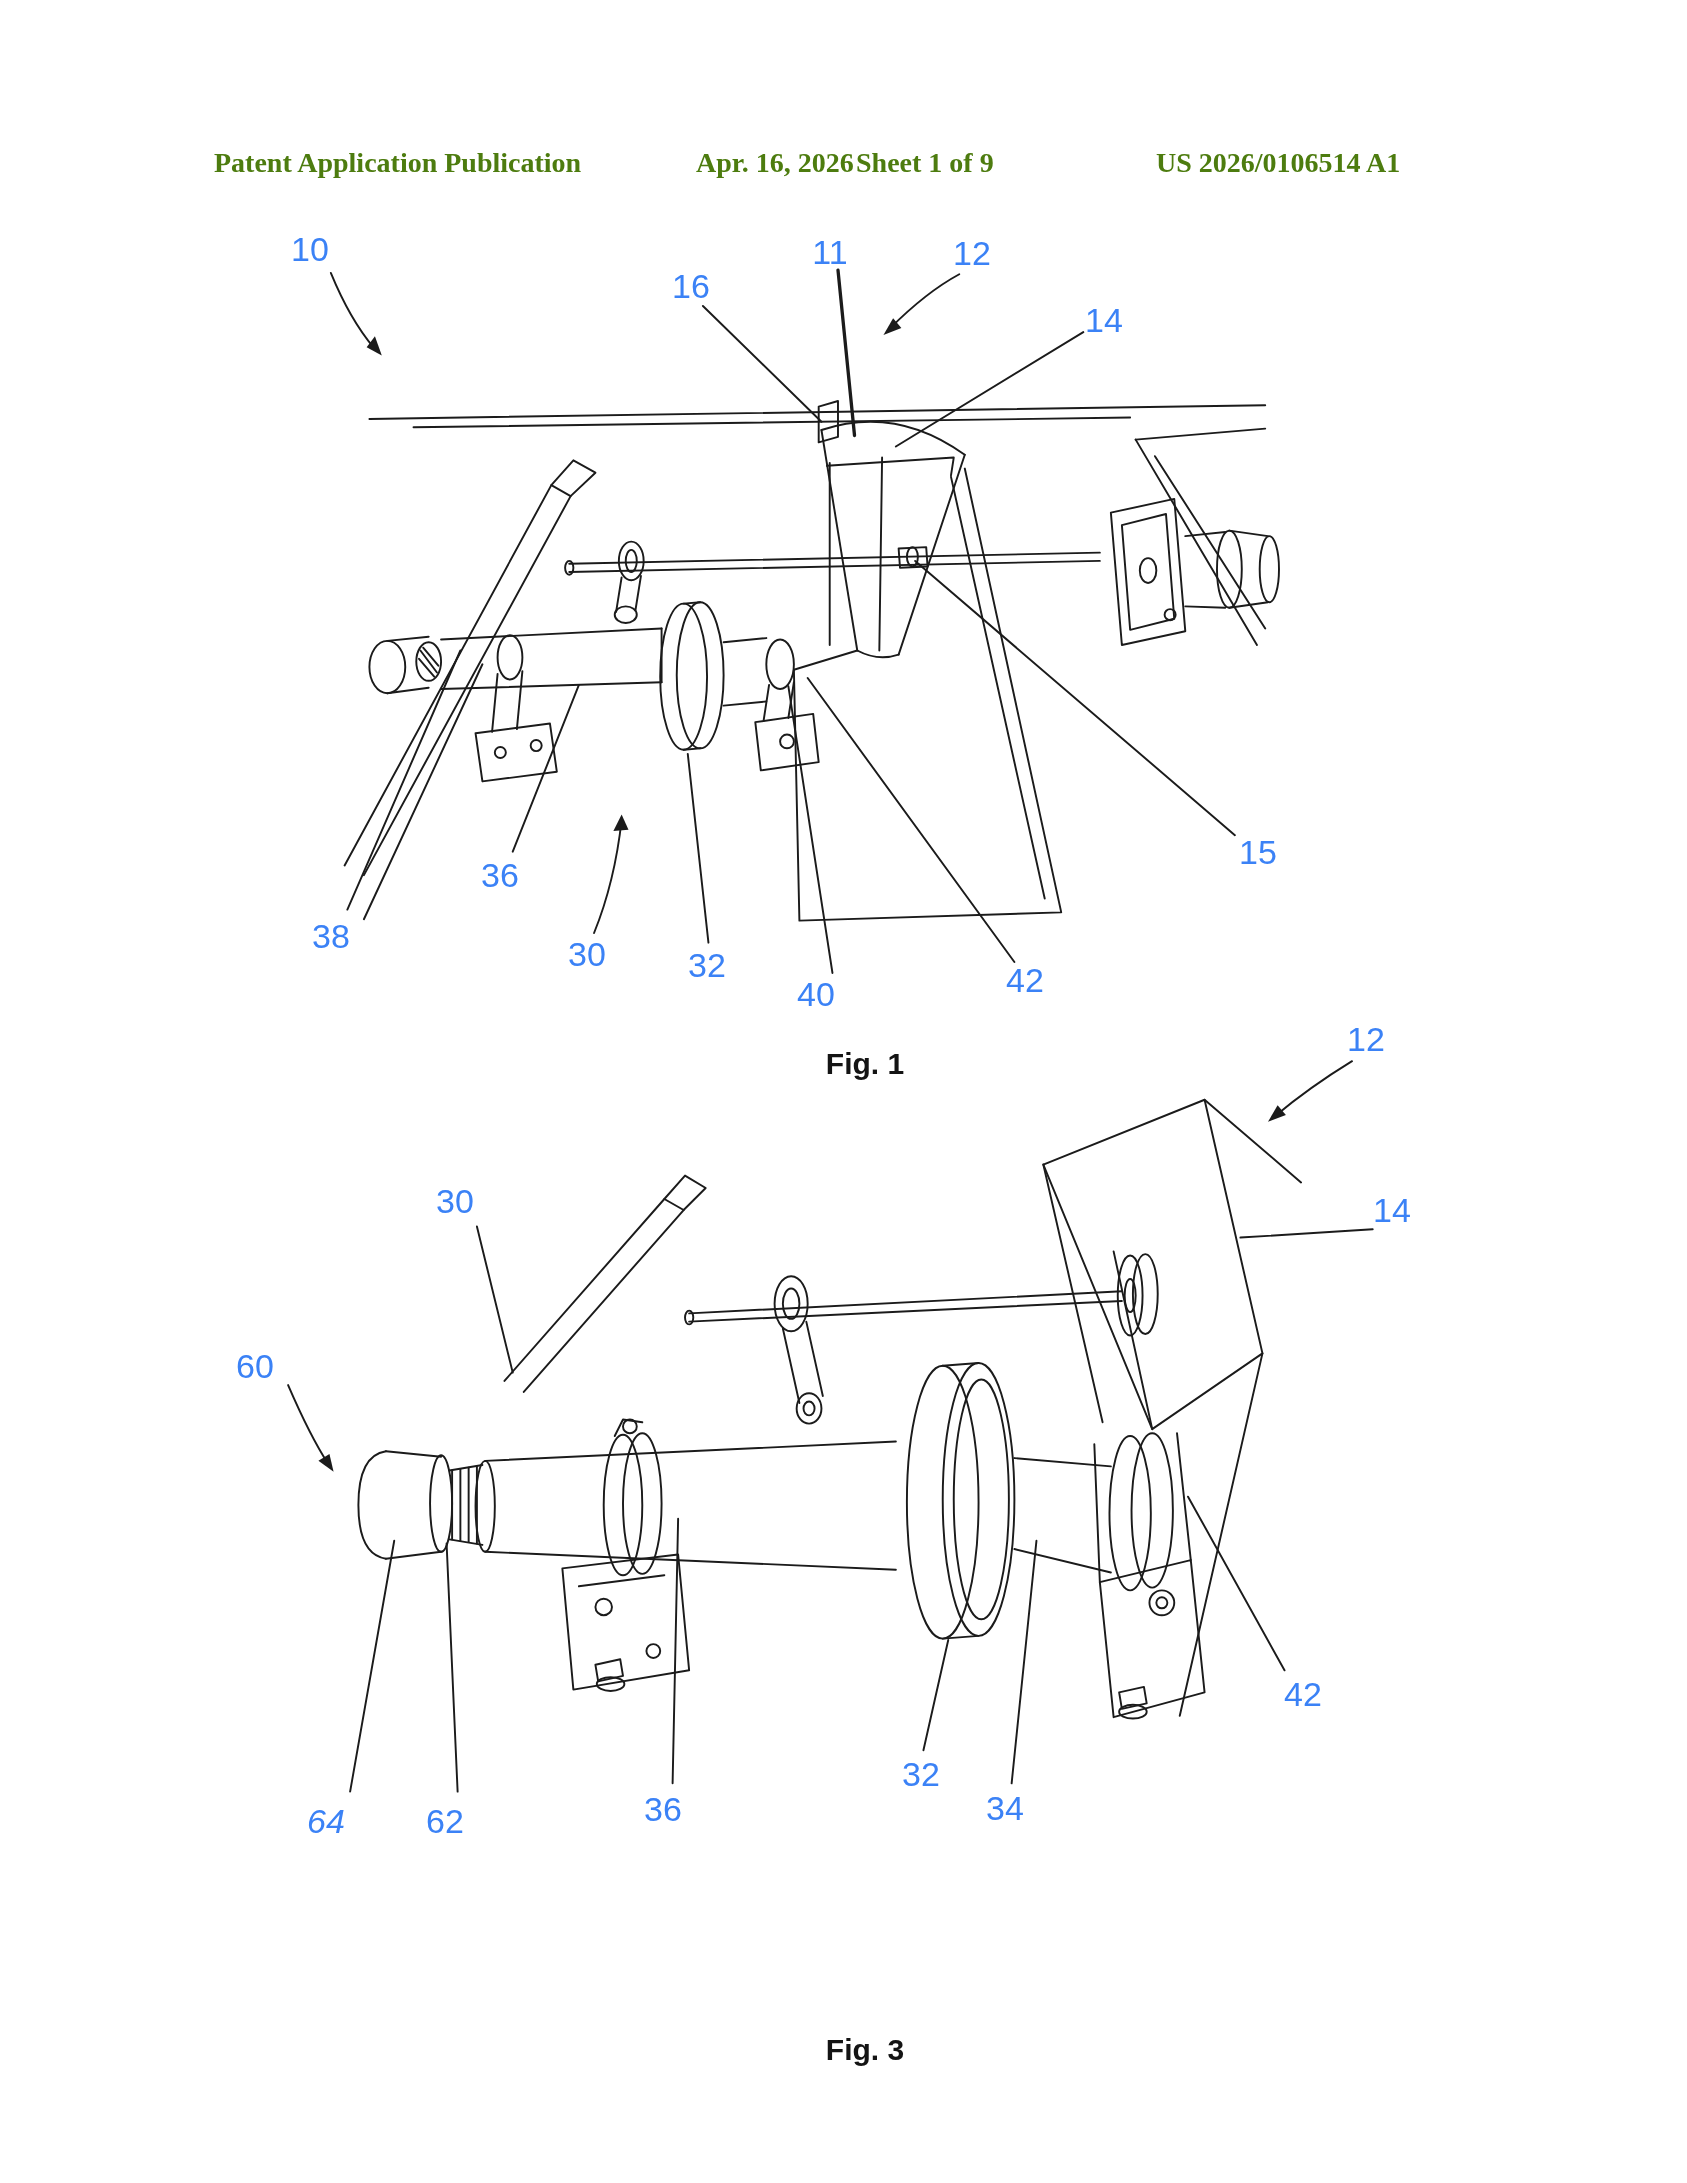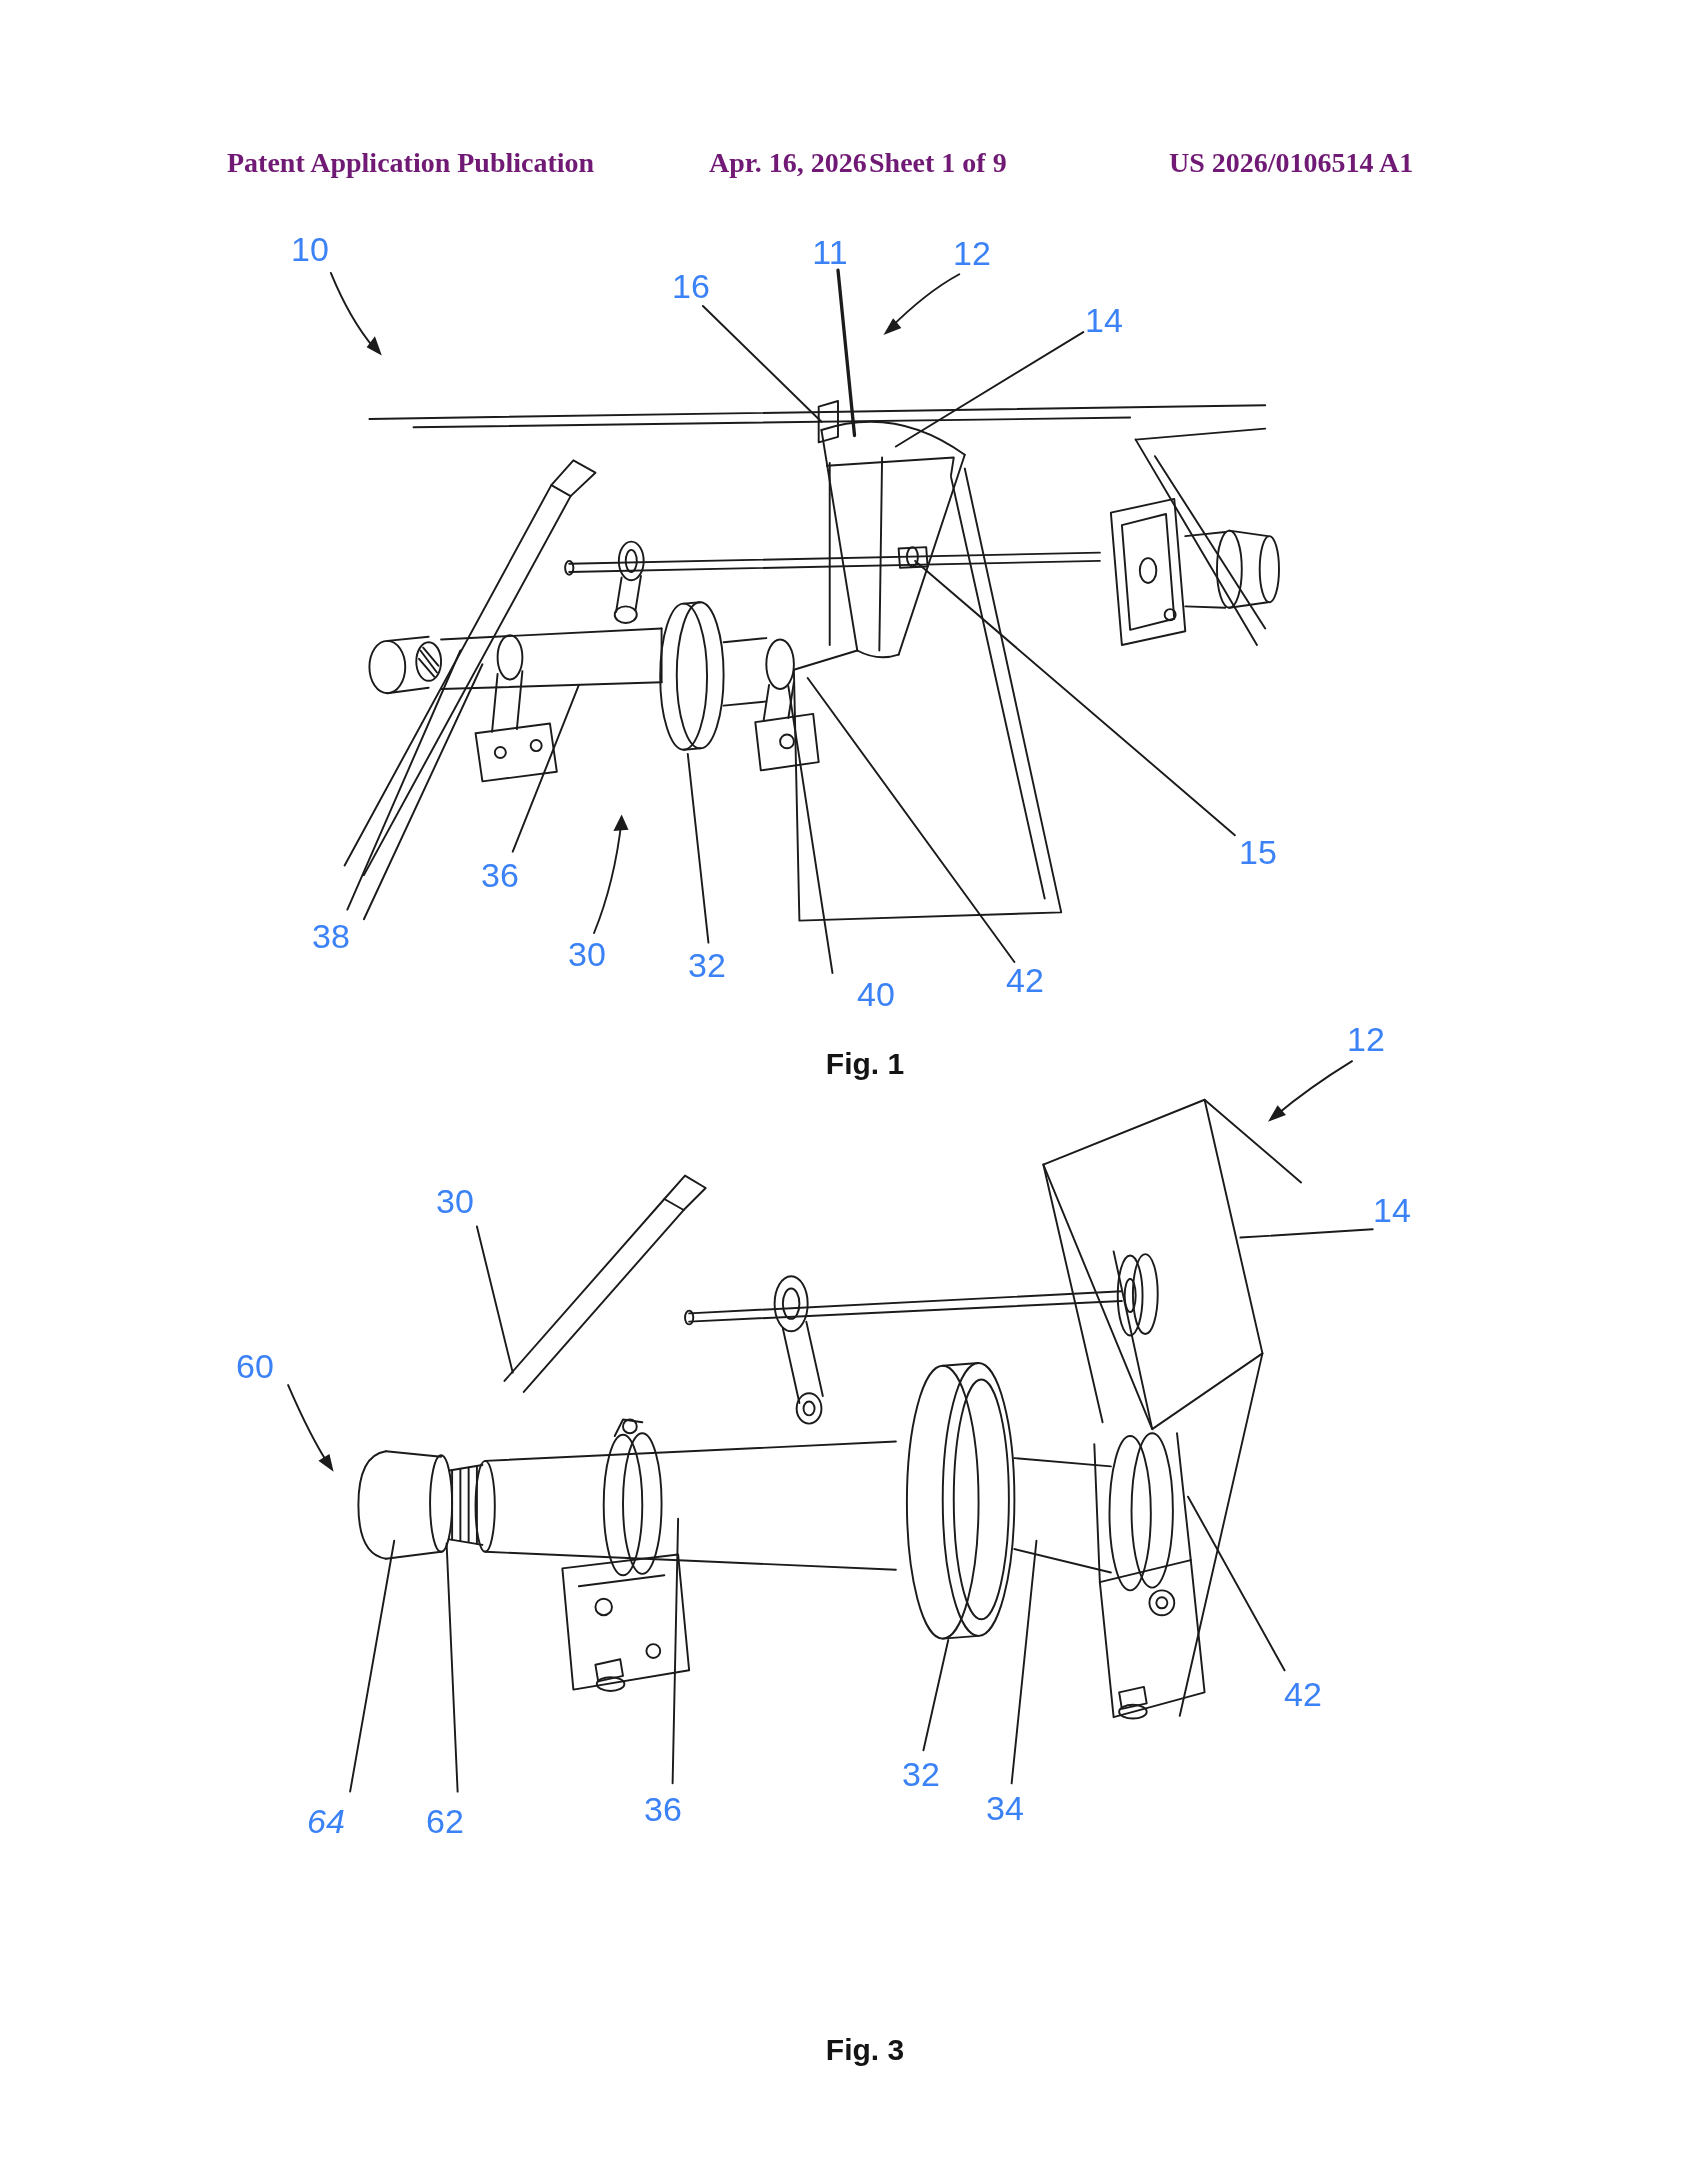--- a/index.html
+++ b/index.html
@@ -18,22 +18,21 @@
     top: 0;
     left: 0;
     color: #1b1b1b;
   }
   .header-text {
     position: absolute;
     font-family: "Liberation Serif", serif;
     font-weight: bold;
     font-size: 28px;
     white-space: nowrap;
-    color: #701a75;
-    margin-left: 13px;
+    color: #4d7c0f;
   }
   .ref-numeral {
     position: absolute;
     transform: translate(-50%, -50%);
     font-family: "Liberation Sans", sans-serif;
     font-size: 34px;
     color: #3b82f6;
     white-space: nowrap;
   }
   .fig-caption {
@@ -306,21 +305,21 @@
       <div class="ref-numeral" style="left: 310px; top: 249px;">10</div>
       <div class="ref-numeral" style="left: 691px; top: 286px;">16</div>
       <div class="ref-numeral" style="left: 830px; top: 252px;">11</div>
       <div class="ref-numeral" style="left: 972px; top: 253px;">12</div>
       <div class="ref-numeral" style="left: 1104px; top: 320px;">14</div>
       <div class="ref-numeral" style="left: 1258px; top: 852px;">15</div>
       <div class="ref-numeral" style="left: 500px; top: 875px;">36</div>
       <div class="ref-numeral" style="left: 331px; top: 936px;">38</div>
       <div class="ref-numeral" style="left: 587px; top: 954px;">30</div>
       <div class="ref-numeral" style="left: 707px; top: 965px;">32</div>
-      <div class="ref-numeral" style="left: 876px; top: 994px;">40</div>
+      <div class="ref-numeral" style="left: 816px; top: 994px;">40</div>
       <div class="ref-numeral" style="left: 1025px; top: 980px;">42</div>
     </div>
   <div>
       <div class="ref-numeral" style="left: 1366px; top: 1039px;">12</div>
       <div class="ref-numeral" style="left: 455px; top: 1201px;">30</div>
       <div class="ref-numeral" style="left: 1392px; top: 1210px;">14</div>
       <div class="ref-numeral" style="left: 255px; top: 1366px;">60</div>
       <div class="ref-numeral" style="left: 1303px; top: 1694px;">42</div>
       <div class="ref-numeral" style="left: 326px; top: 1821px; font-style: italic;">64</div>
       <div class="ref-numeral" style="left: 445px; top: 1821px;">62</div>

